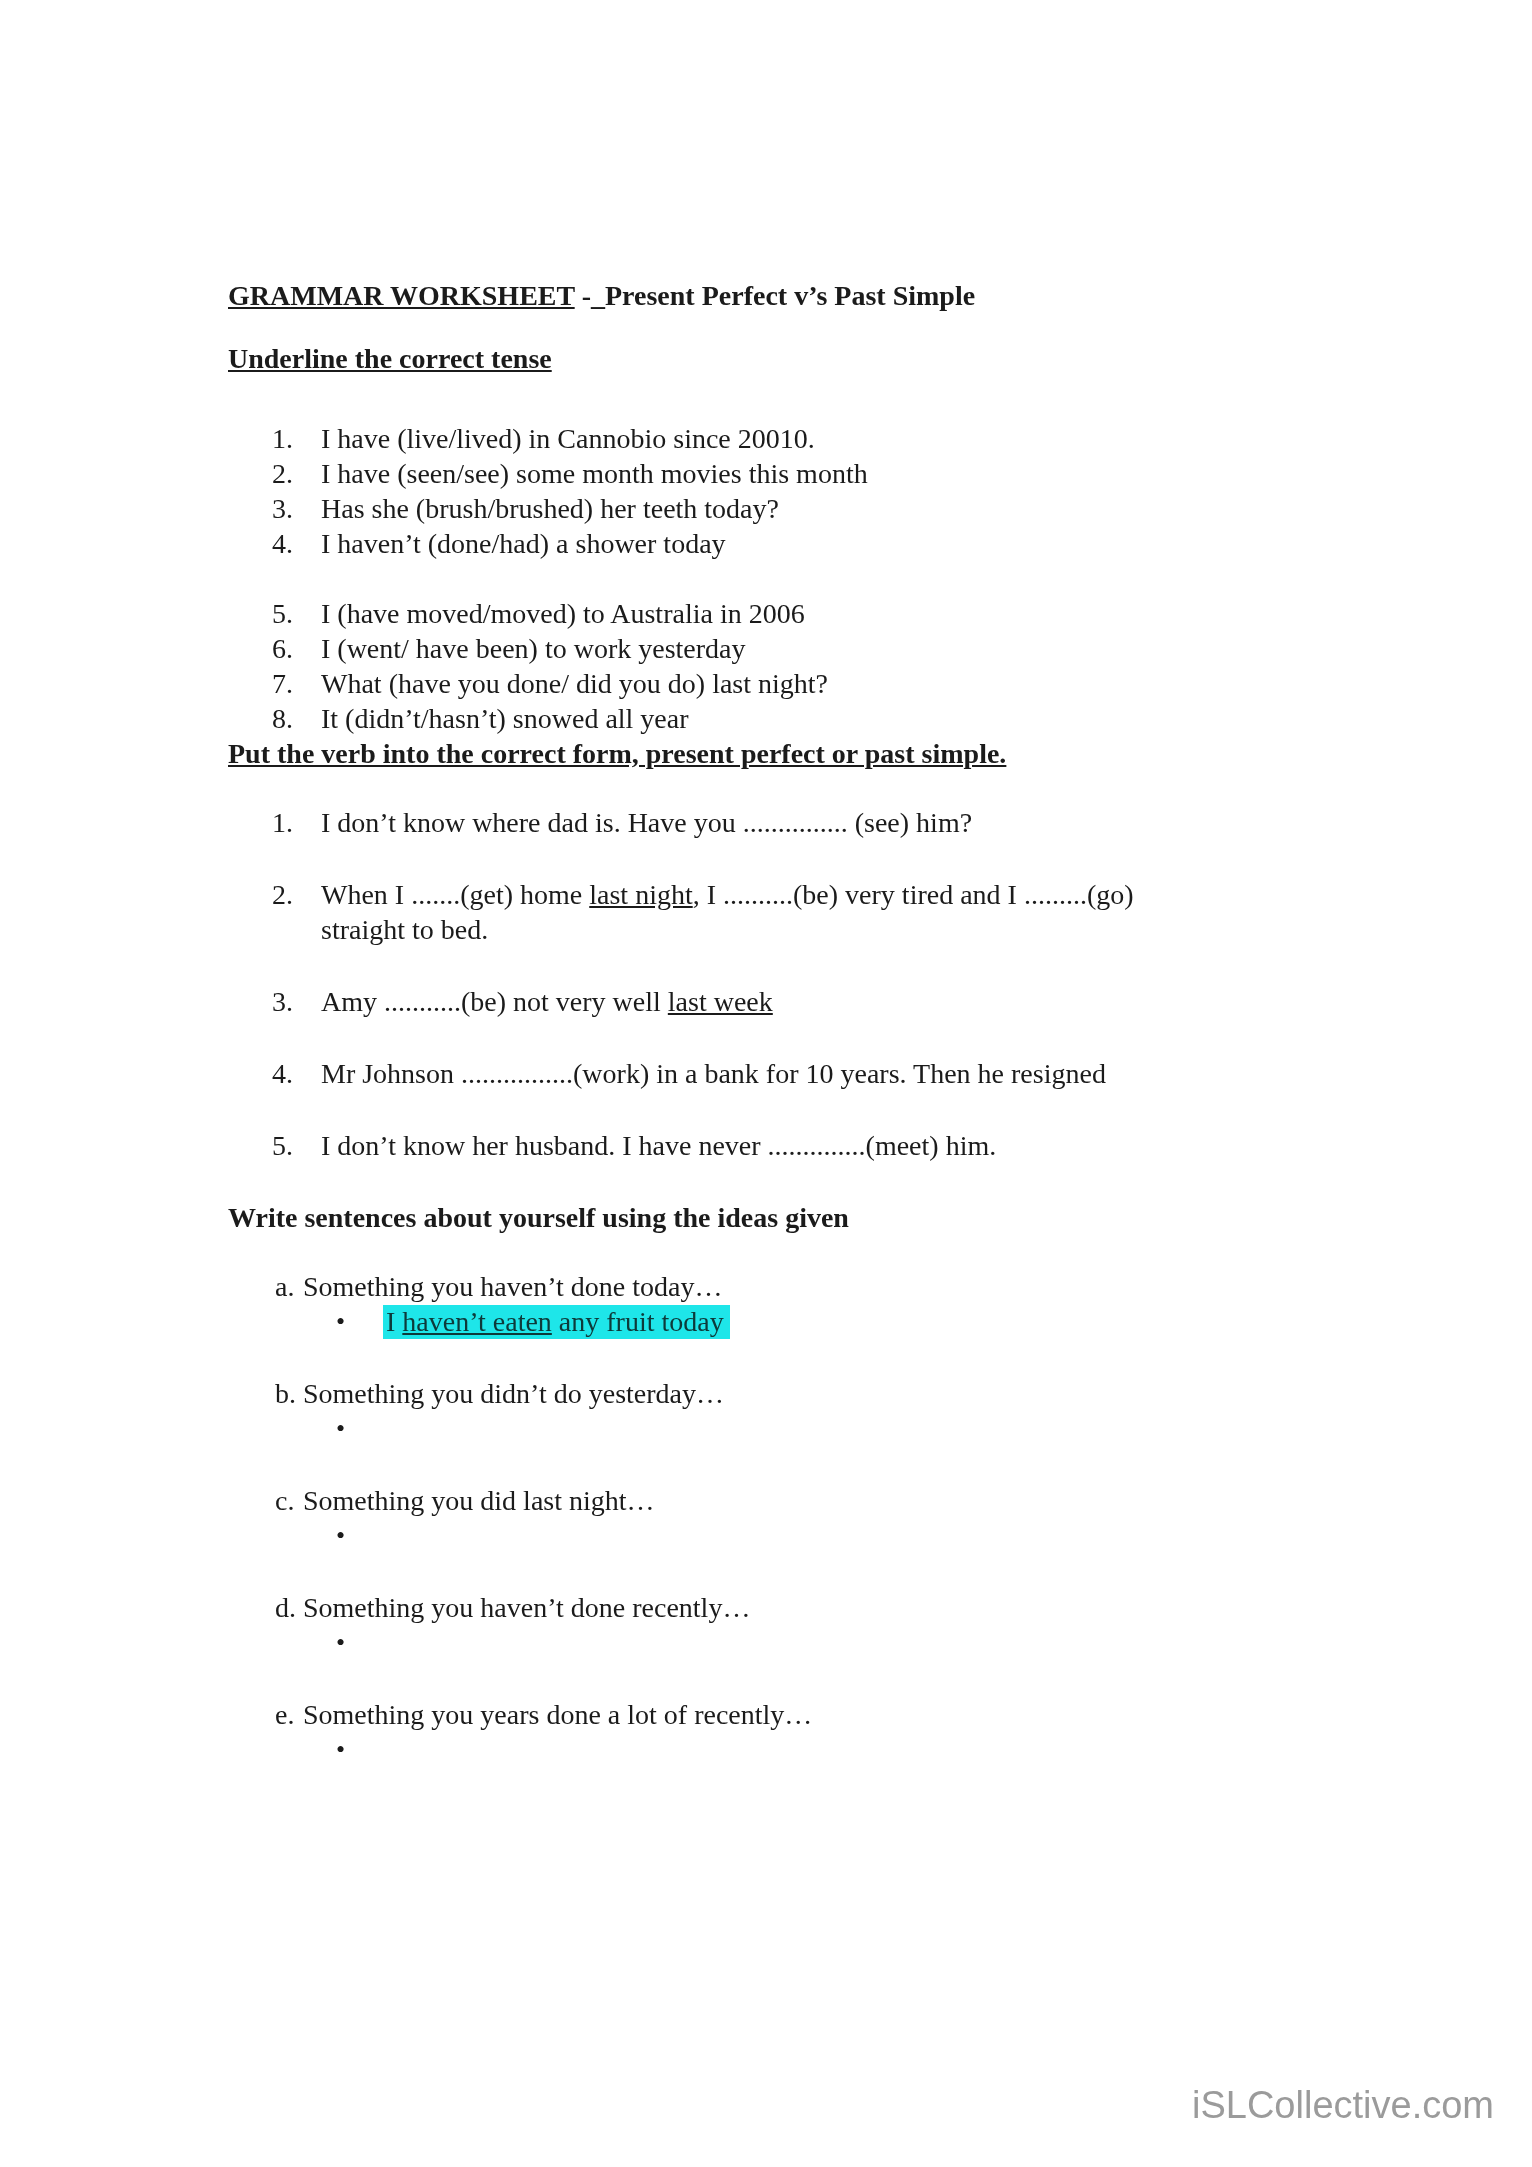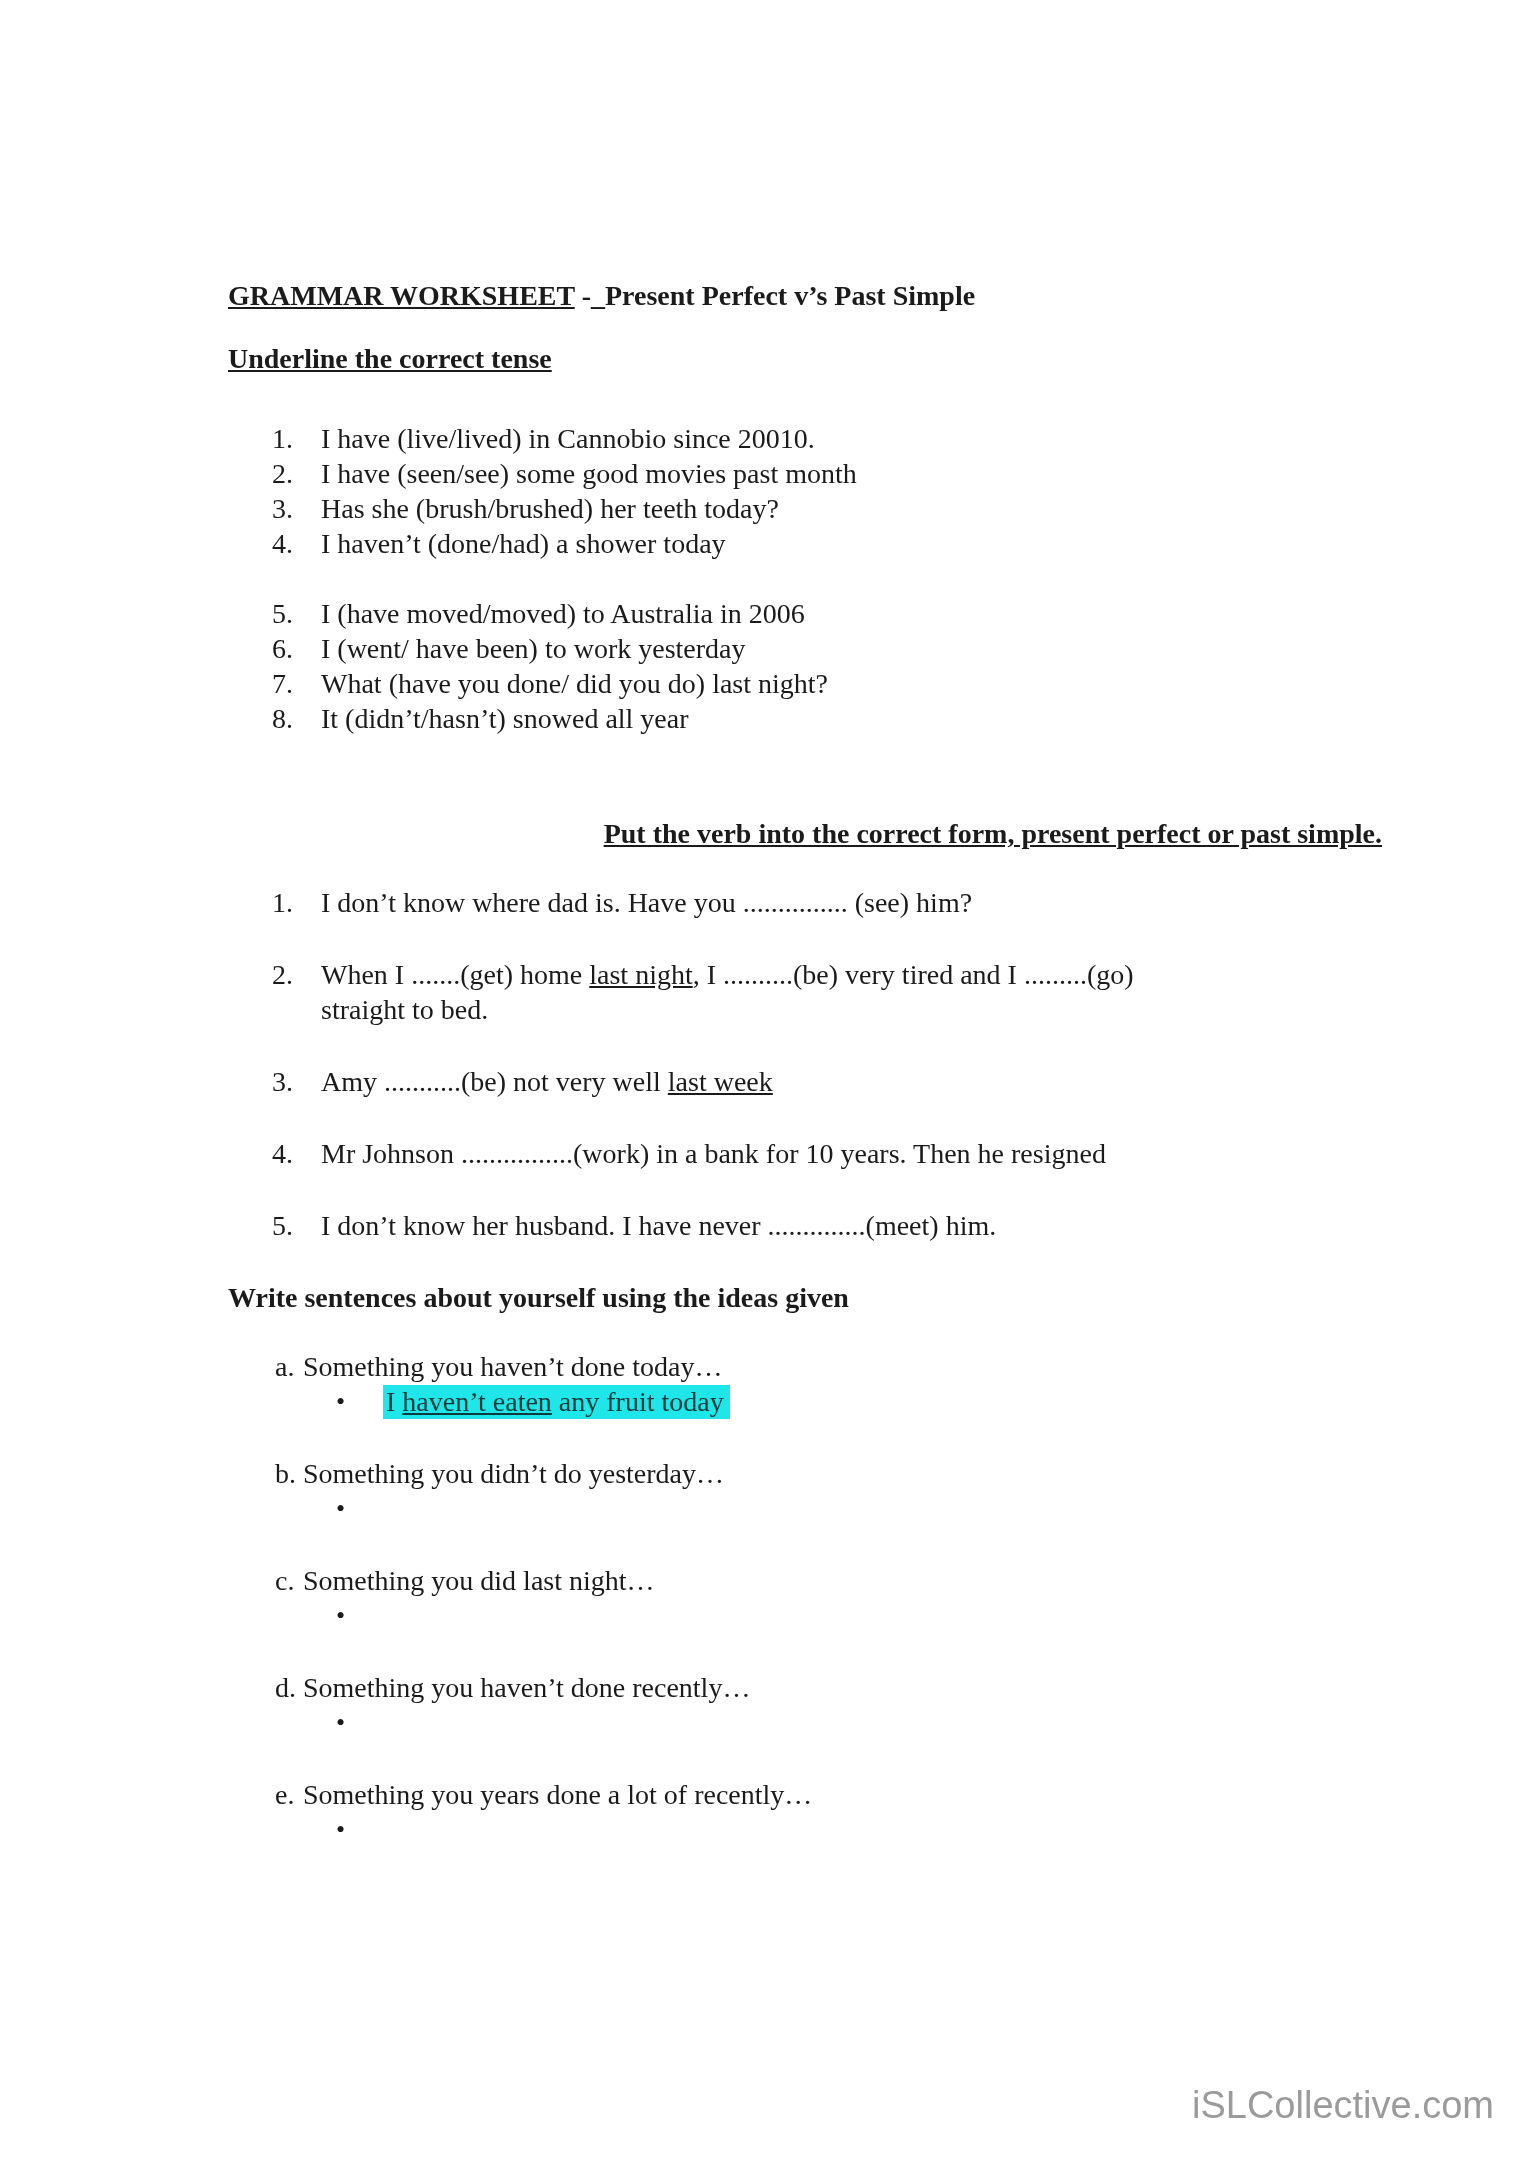--- a/index.html
+++ b/index.html
@@ -37,21 +37,21 @@
     font-weight:bold;
     text-decoration:underline;
     margin:0;
   }
   .sec-heading.no-underline{text-decoration:none;}
   .s1-heading{margin-bottom:45px;margin-top:22px;}
   .num-row{display:flex;margin-left:44px;}
   .num-col{flex:none;width:49px;}
   .row-text{flex:1 1 auto;}
   .group2{margin-top:35px;}
-  .s2-heading{margin-top:80px;margin-bottom:34px;text-align:right;}
+  .s2-heading{margin-bottom:34px;}
   .s2-item{margin-bottom:37px;}
   .s3-heading{margin-bottom:34px;}
   .s3-block{margin-bottom:37px;}
   .letter-row{display:flex;margin-left:47px;}
   .letter-col{flex:none;width:28px;}
   .bullet-row{display:flex;margin-left:108px;min-height:35px;}
   .bullet-col{flex:none;width:47px;font-size:26px;}
   .example-highlight{
     background:var(--highlight);
     color:var(--highlight-text);
@@ -76,21 +76,21 @@
 
     <div class="sec-heading s1-heading">Underline the correct tense</div>
 
     <div>
       <div class="num-row">
           <span class="num-col">1.</span>
           <span class="row-text">I have (live/lived) in Cannobio since 20010.</span>
         </div>
       <div class="num-row">
           <span class="num-col">2.</span>
-          <span class="row-text">I have (seen/see) some good movies past month</span>
+          <span class="row-text">I have (seen/see) some month movies this month</span>
         </div>
       <div class="num-row">
           <span class="num-col">3.</span>
           <span class="row-text">Has she (brush/brushed) her teeth today?</span>
         </div>
       <div class="num-row">
           <span class="num-col">4.</span>
           <span class="row-text">I haven’t (done/had) a shower today</span>
         </div>
     </div>

